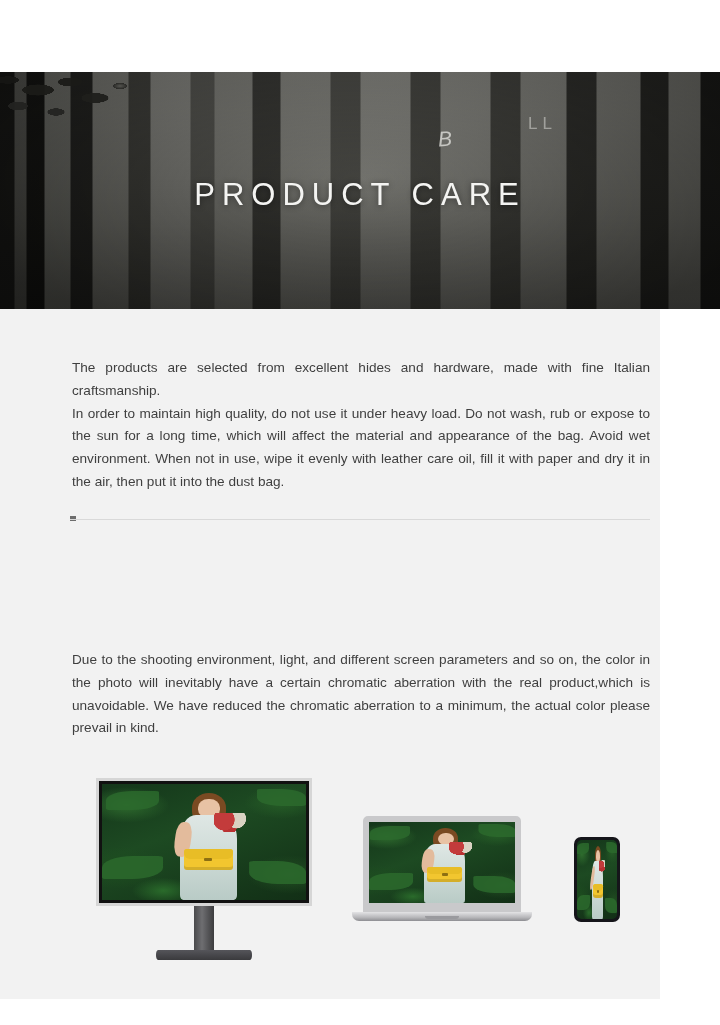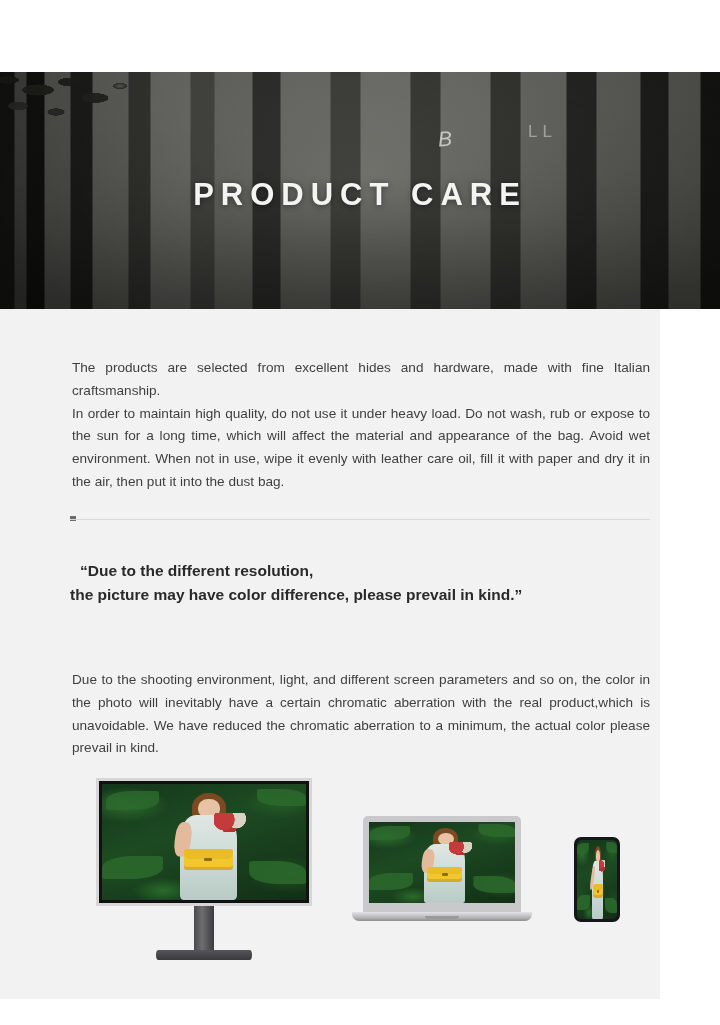--- a/index.html
+++ b/index.html
@@ -84,37 +84,37 @@
   }
   .hero-title {
     position: absolute;
     left: 0;
     right: 0;
     top: 105px;
     text-align: center;
     color: #f4f4f2;
     font-size: 31px;
     letter-spacing: 7px;
-    font-weight: 700;
+    font-weight: 400;
     text-shadow: 0 1px 6px rgba(0,0,0,0.45);
   }
   .hero-mark {
     position: absolute;
     left: 438px;
     top: 55px;
     color: rgba(235,235,232,0.72);
     font-size: 21px;
     font-style: italic;
     letter-spacing: 2px;
     transform: rotate(-4deg);
   }
   .hero-mark2 {
     position: absolute;
     left: 528px;
-    top: 50px;
+    top: 42px;
     color: rgba(225,225,222,0.5);
     font-size: 17px;
     letter-spacing: 5px;
   }
 
   
   .content {
     position: absolute;
     left: 0;
     top: 309px;
@@ -170,21 +170,20 @@
   }
   .quote-line.first {
     padding-left: 10px;
   }
 
   .para2-block {
     position: absolute;
     left: 72px;
     top: 340px;
     width: 578px;
-    margin-top: 20px;
   }
 
   
   .devices {
     position: absolute;
     left: 0;
     top: 455px;
     width: 720px;
     height: 200px;
   }
@@ -388,24 +387,20 @@
   <div class="content">
 
     <div class="para-block">
       <div class="para-line para-just">The products are selected from excellent hides and hardware, made with fine Italian craftsmanship.</div>
       <div class="para-line para-just">In order to maintain high quality, do not use it under heavy load. Do not wash, rub or expose to the sun for a long time, which will affect the material and appearance of the bag. Avoid wet environment. When not in use, wipe it evenly with leather care oil, fill it with paper and dry it in the air, then put it into the dust bag.</div>
     </div>
 
     <div class="divider-dot"></div>
     <div class="divider"></div>
 
-    <div class="quote-block">
-      <div class="quote-line first">“Due to the different resolution,</div>
-      <div class="quote-line">the picture may have color difference, please prevail in kind.”</div>
-    </div>
 
     <div class="para2-block">
       <div class="para-line para-just">Due to the shooting environment, light, and different screen parameters and so on, the color in the photo will inevitably have a certain chromatic aberration with the real product,which is unavoidable. We have reduced the chromatic aberration to a minimum, the actual color please prevail in kind.</div>
     </div>
 
     <div class="devices">
 
       <div class="monitor">
         <div class="monitor-bezel">
           <div class="screen-img">

